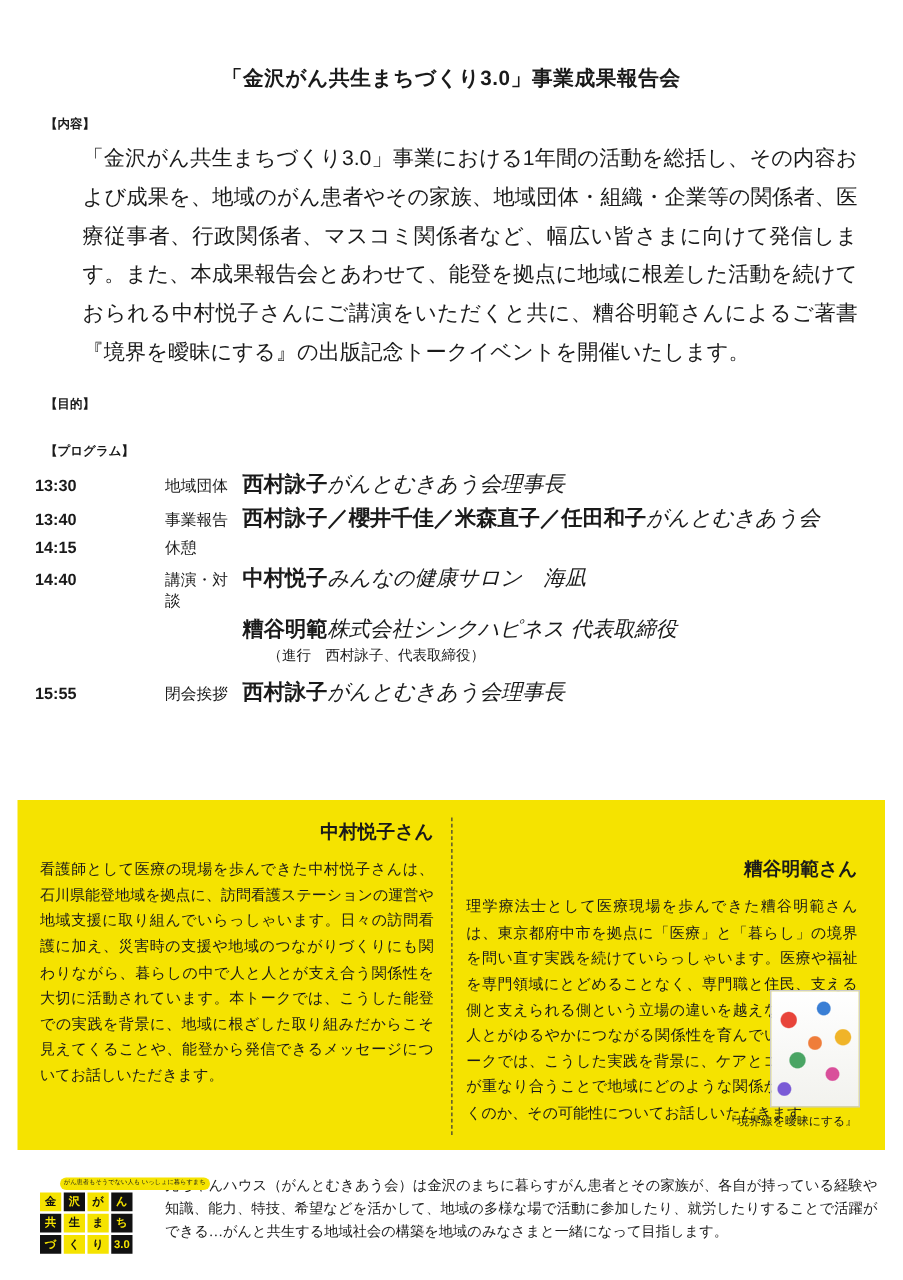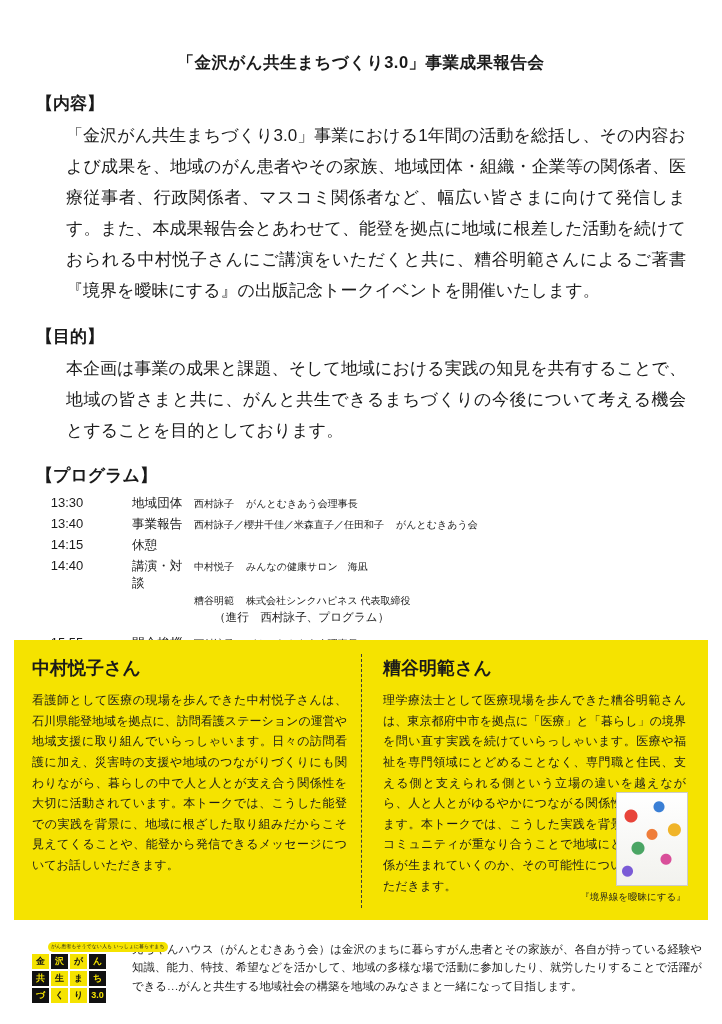--- a/index.html
+++ b/index.html
@@ -18,66 +18,66 @@
   .doc-title {
     text-align: center;
     font-size: 16.5px;
     font-weight: bold;
     letter-spacing: 0.5px;
     margin-top: 52px;
     margin-bottom: 18px;
   }
 
   .section-heading {
-    font-size: 17px;
+    font-size: 10px;
     font-weight: bold;
     margin: 0 0 6px 8px;
     font-family: Liberation Serif, serif;
   }
 
   .body-text {
     font-size: 17px;
     line-height: 1.82;
     margin: 0 8px 0 38px;
     text-align: justify;
   }
 
   .sec-gap { height: 18px; }
 
   
   .program { margin: 8px 0 0 0; }
   .prog-row { display: flex; align-items: baseline; margin-bottom: 4px; font-size: 12.6px; }
-  .p-time { width: 78px; text-align: center; padding-right: 0; font-size: 13px; }
+  .p-time { width: 78px; text-align: left; padding-right: 0; font-size: 13px; font-weight: bold; }
   .p-kind { width: 88px; padding-left: 26px; font-size: 12.6px; }
-  .p-name { font-weight: normal; font-size: 10px; white-space: nowrap; text-align: right; }
-  .p-aff { font-size: 10px; margin-left: 12px; color: #1a1a1a; }
+  .p-name { font-weight: bold; font-size: 17px; white-space: nowrap; text-align: right; }
+  .p-aff { font-size: 17px; color: #1a1a1a; font-style: italic; }
   .p-note { font-size: 11.6px; margin-left: 0; }
   .row-tight { margin-bottom: 2px; }
 
   
   .yellow {
     position: absolute;
     left: 14px;
     top: 588px;
     width: 694px;
     height: 280px;
     background: #f5e300;
     padding: 16px 18px 12px 18px;
     display: flex;
   }
   .ycol { width: 50%; position: relative; padding-right: 14px; }
-  .ycol.right { padding-left: 22px; padding-right: 4px; }
+  .ycol.right { padding-left: 12px; padding-right: 4px; margin-top: 30px; }
   .ydivider {
     position: absolute;
     left: 50%;
     top: 14px;
     bottom: 12px;
     border-left: 1px dashed #3a3a3a;
   }
-  .yname { font-size: 18px; font-weight: bold; margin-bottom: 10px; }
+  .yname { font-size: 15px; font-weight: bold; margin-bottom: 10px; text-align: right; }
   .ytext { font-size: 12px; line-height: 1.72; text-align: justify; }
 
   .book-img {
     position: absolute;
     right: 2px;
     bottom: 22px;
     width: 72px;
     height: 94px;
     background:
       radial-gradient(circle at 20% 25%, #e8443a 0 6px, transparent 7px),
@@ -149,21 +149,20 @@
 <div class="page">
 
   <div class="doc-title">「金沢がん共生まちづくり3.0」事業成果報告会</div>
 
   <div class="section-heading">【内容】</div>
   <div class="body-text">「金沢がん共生まちづくり3.0」事業における1年間の活動を総括し、その内容および成果を、地域のがん患者やその家族、地域団体・組織・企業等の関係者、医療従事者、行政関係者、マスコミ関係者など、幅広い皆さまに向けて発信します。また、本成果報告会とあわせて、能登を拠点に地域に根差した活動を続けておられる中村悦子さんにご講演をいただくと共に、糟谷明範さんによるご著書『境界を曖昧にする』の出版記念トークイベントを開催いたします。</div>
 
   <div class="sec-gap"></div>
 
   <div class="section-heading">【目的】</div>
-  <div class="body-text">本企画は事業の成果と課題、そして地域における実践の知見を共有することで、地域の皆さまと共に、がんと共生できるまちづくりの今後について考える機会とすることを目的としております。</div>
 
   <div class="sec-gap"></div>
 
   <div class="section-heading">【プログラム】</div>
 
   <div class="program">
 
     <div class="prog-row">
       <span class="p-time">13:30</span>
       <span class="p-kind">地域団体</span>
@@ -191,21 +190,21 @@
       <span class="p-name">中村悦子</span>
       <span class="p-aff">みんなの健康サロン　海凪</span>
     </div>
 
     <div class="prog-row row-tight" style="padding-left:166px">
       <span class="p-name">糟谷明範</span>
       <span class="p-aff">株式会社シンクハピネス 代表取締役</span>
     </div>
 
     <div class="prog-row" style="padding-left:186px; margin-bottom:10px">
-      <span class="p-note">（進行　西村詠子、プログラム）</span>
+      <span class="p-note">（進行　西村詠子、代表取締役）</span>
     </div>
 
     <div class="prog-row">
       <span class="p-time">15:55</span>
       <span class="p-kind">閉会挨拶</span>
       <span class="p-name">西村詠子</span>
       <span class="p-aff">がんとむきあう会理事長</span>
     </div>
 
 

